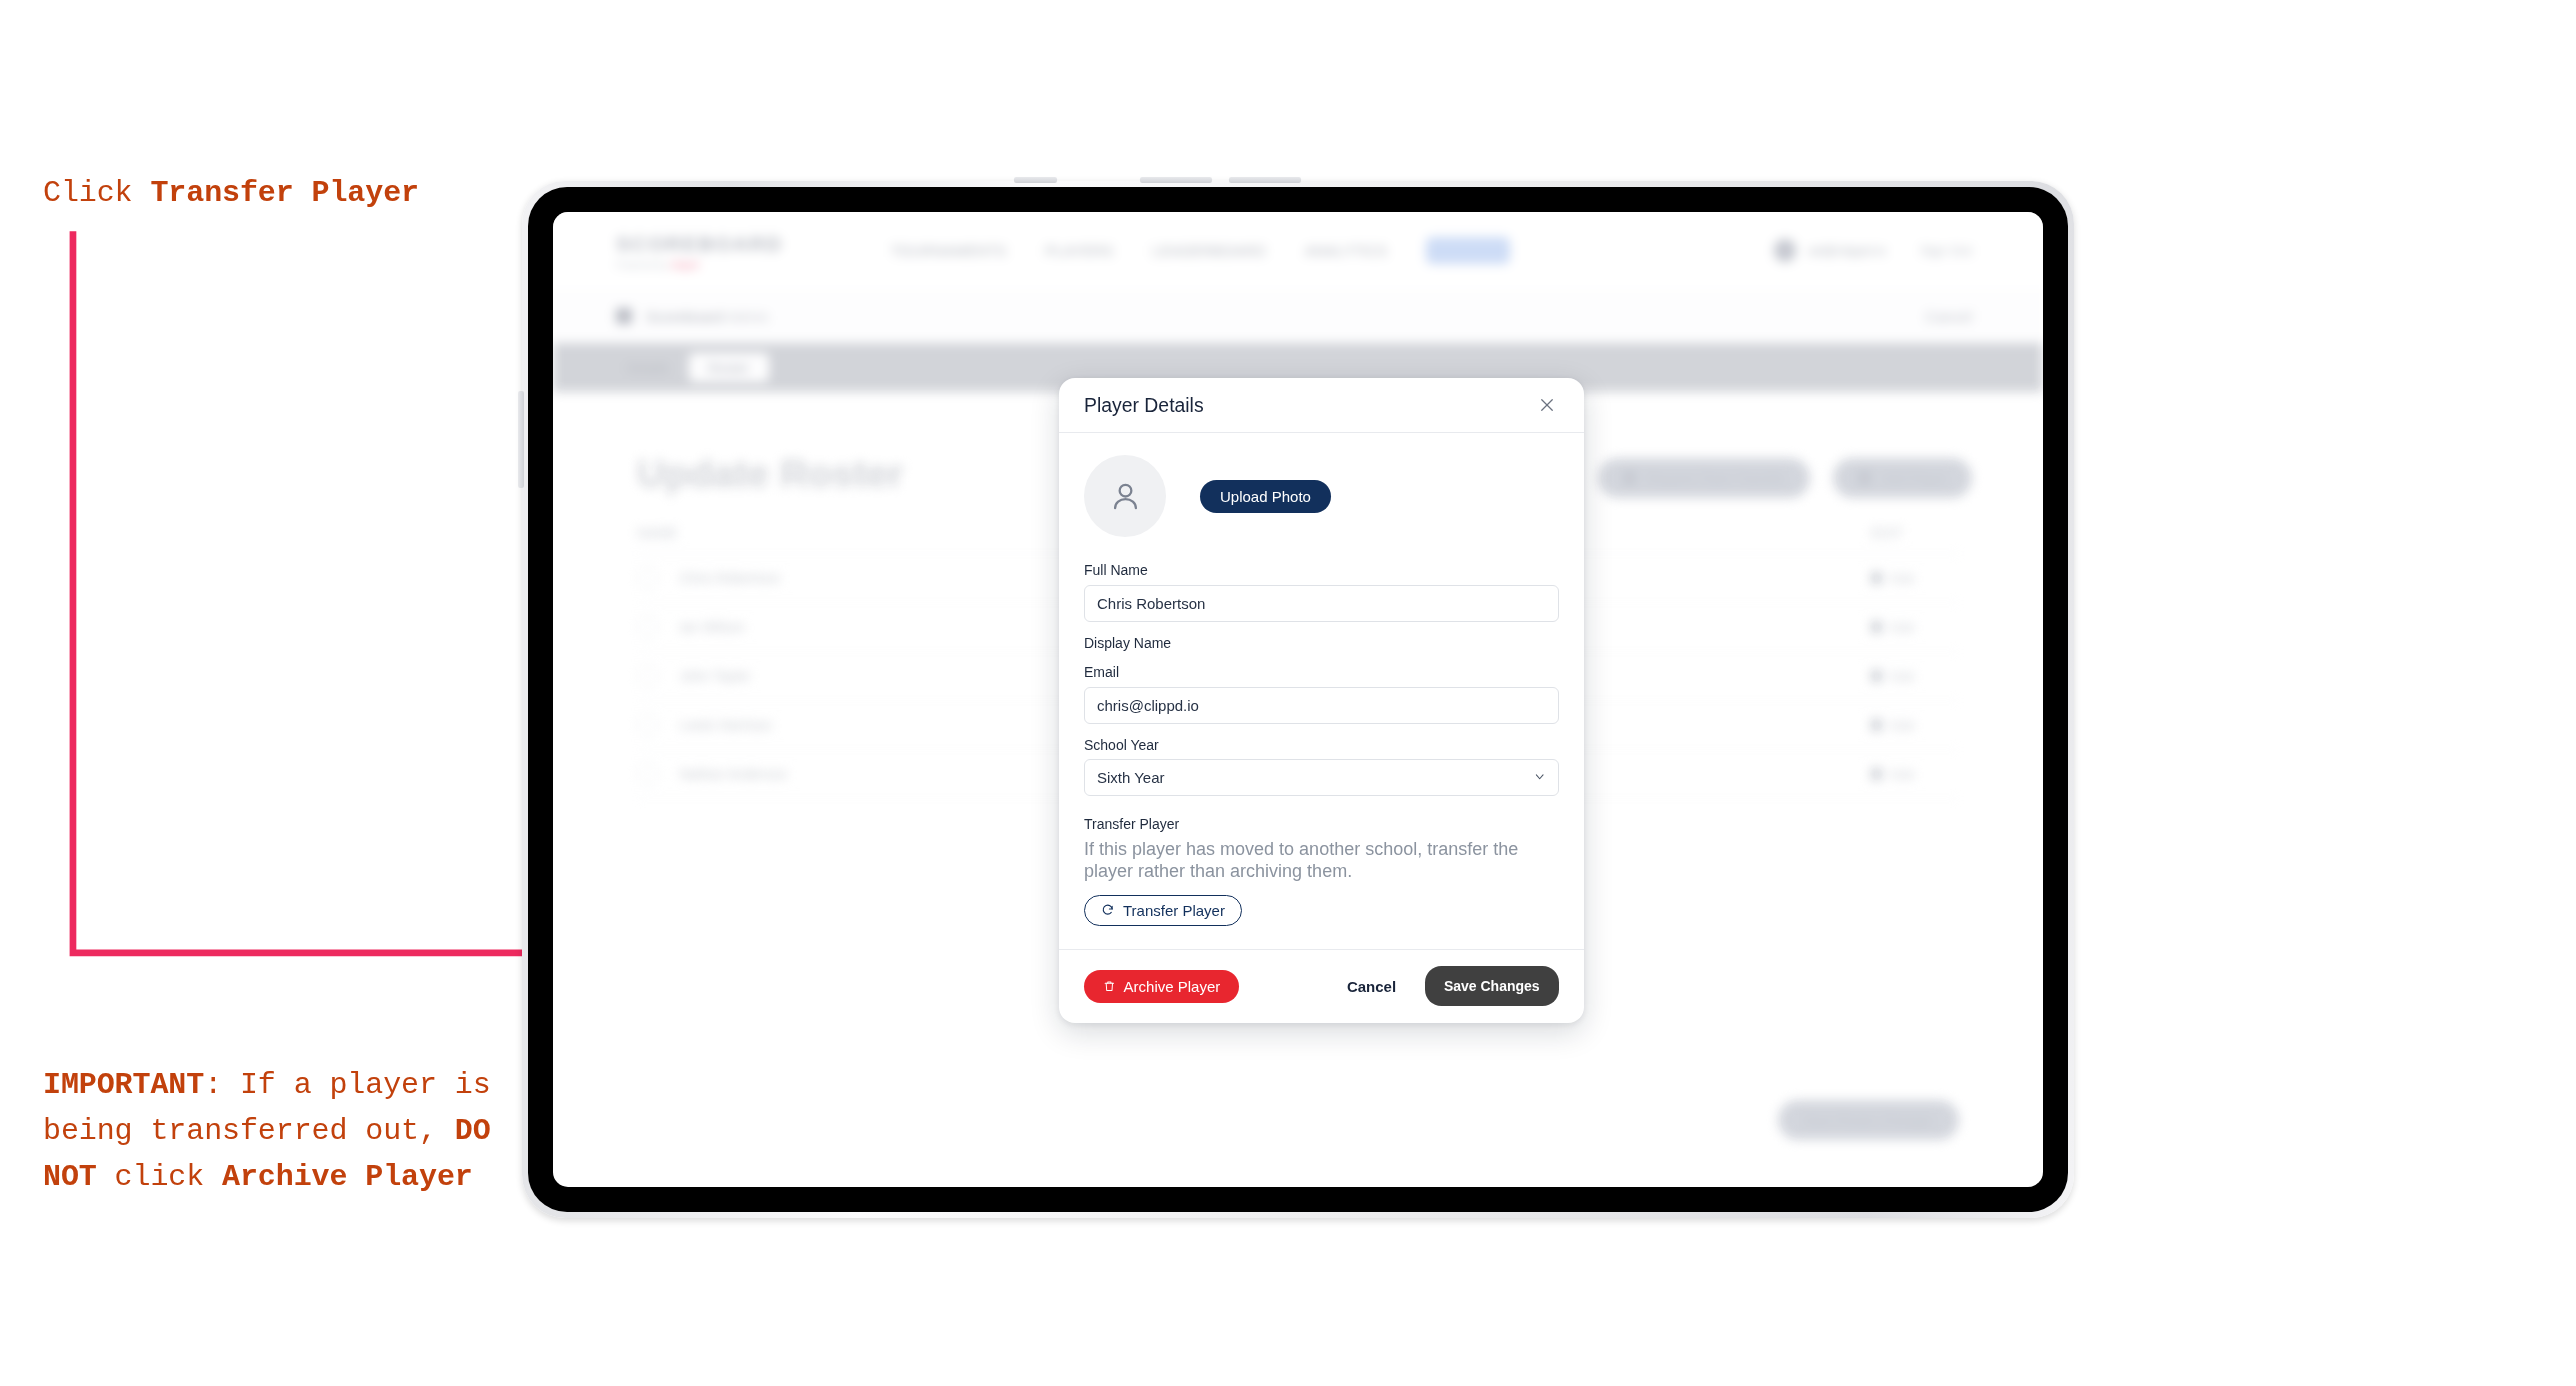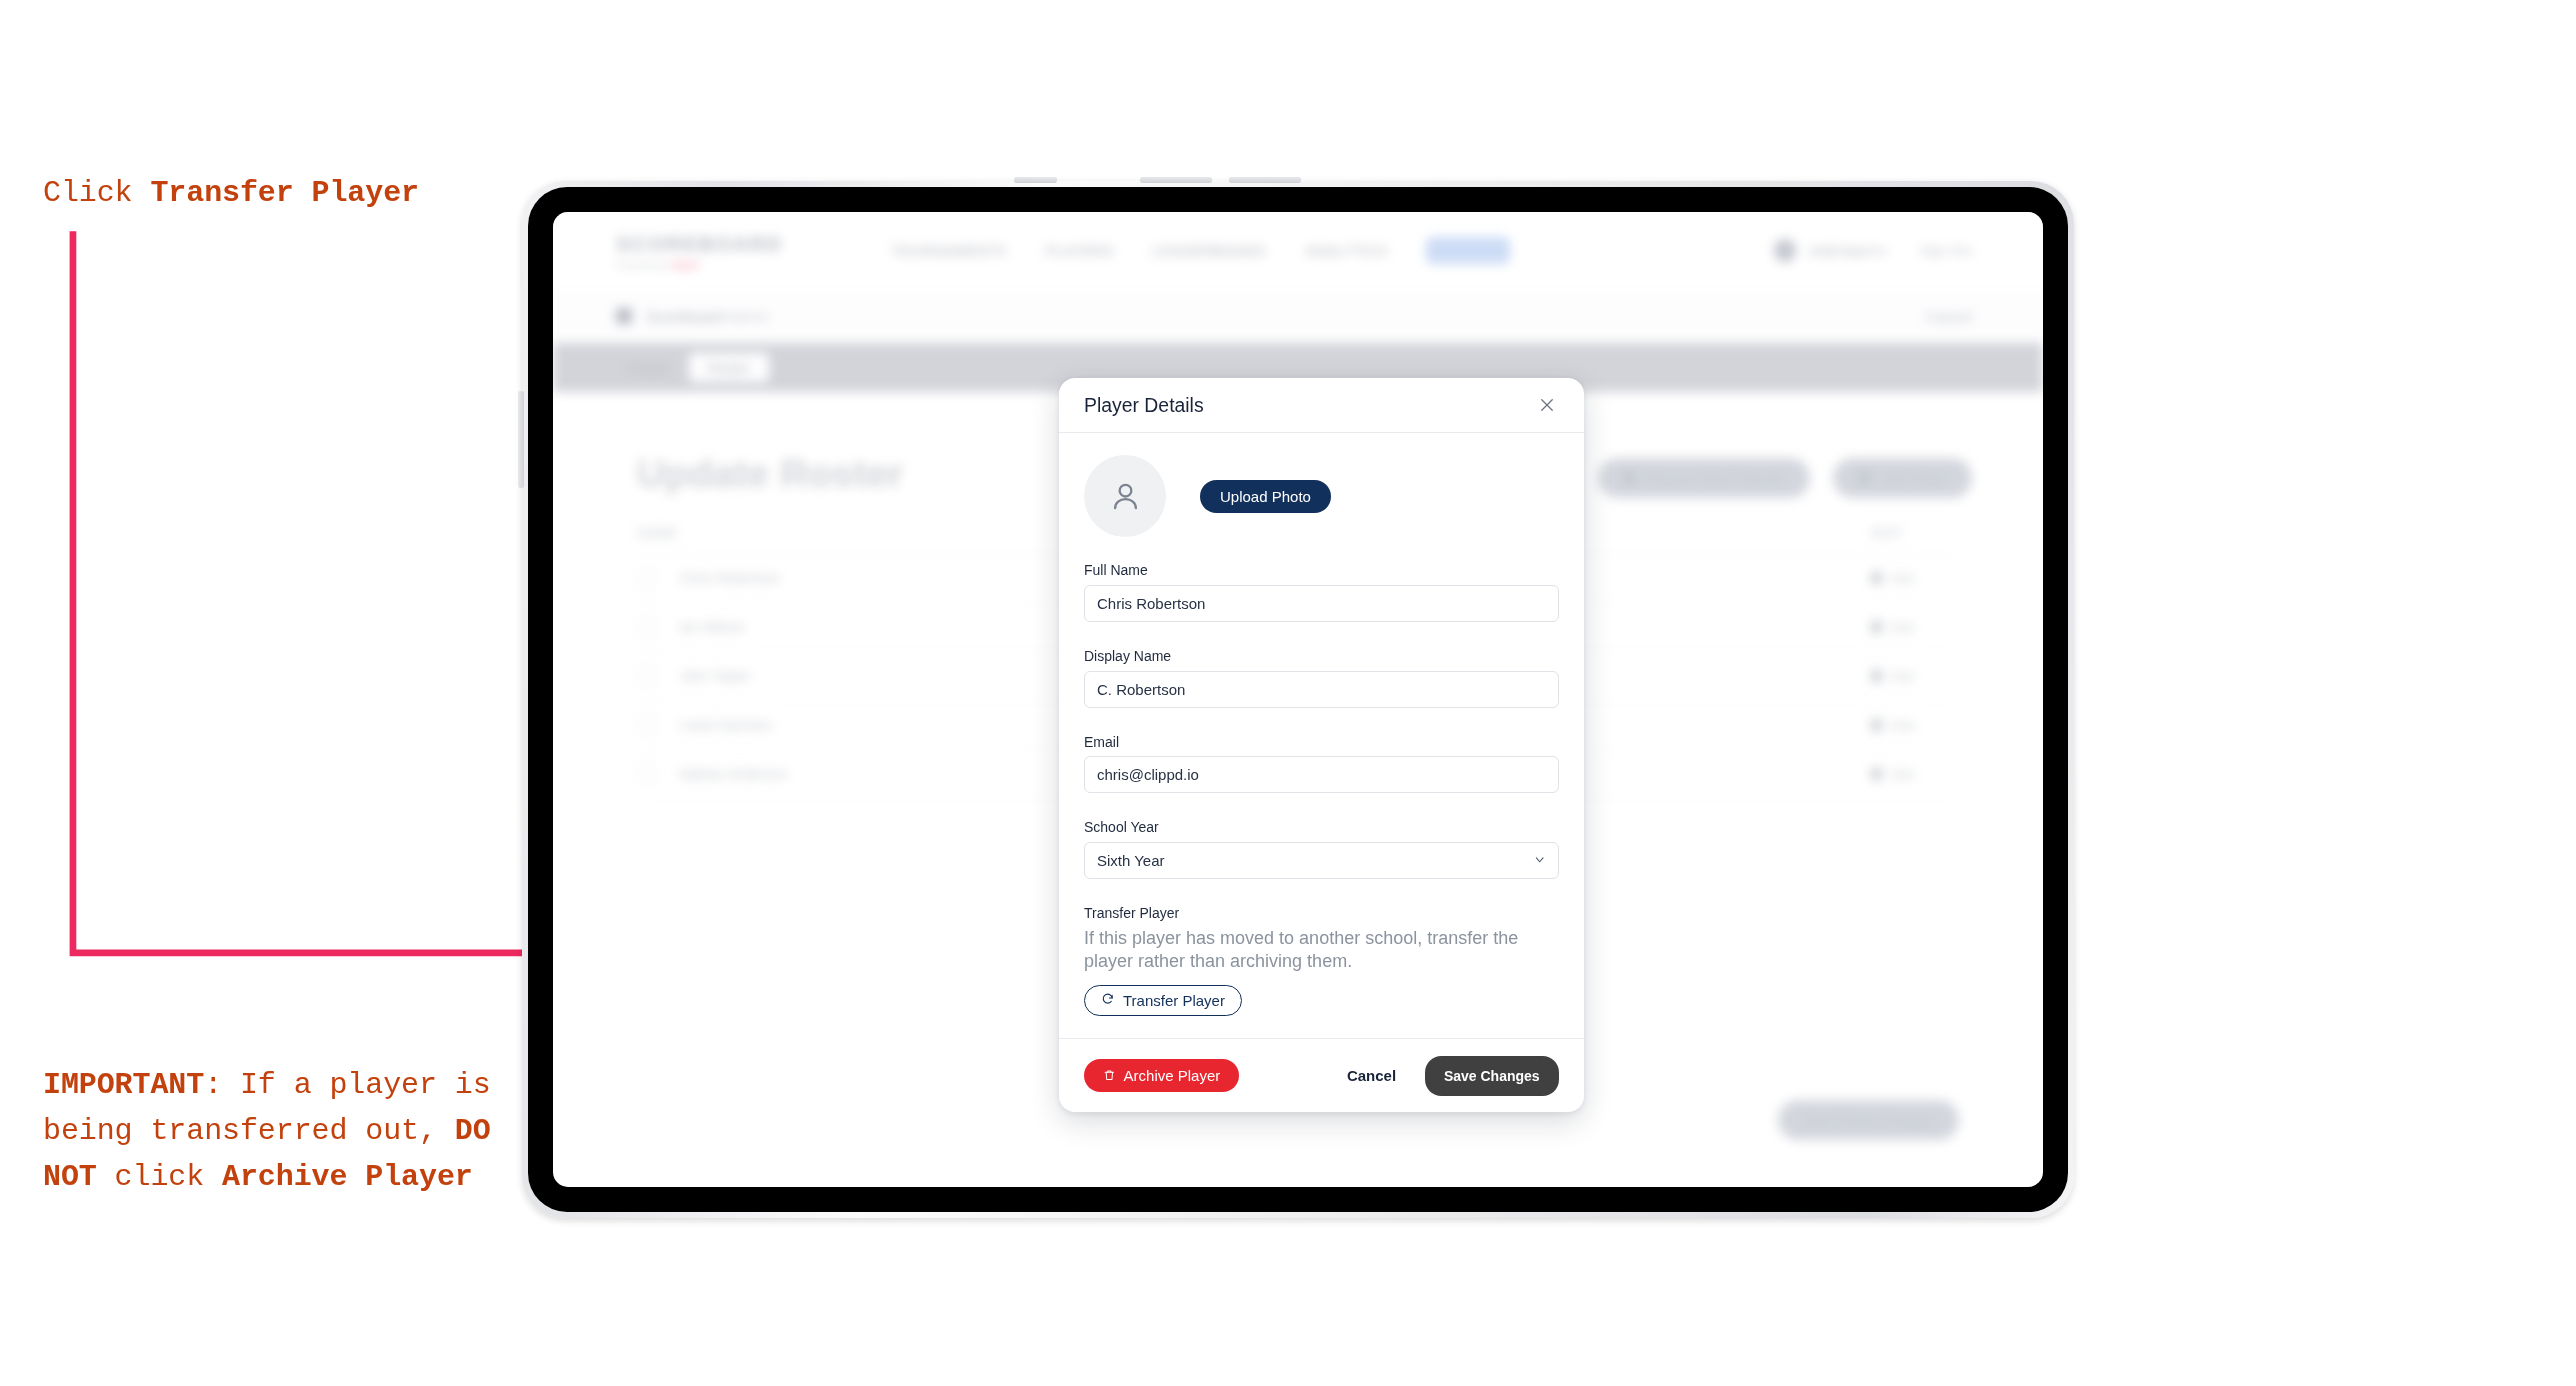--- a/index.html
+++ b/index.html
@@ -228,21 +228,21 @@
     background: #f0f1f3;
     display: flex; align-items: center; justify-content: center;
   }
   #upload-photo-button {
     background: #12305c; color: #ffffff; border: none;
     border-radius: 16.4px; height: 33px; padding: 0 20px;
     font-size: 15px; font-family: "Liberation Sans", sans-serif;
     cursor: pointer; white-space: nowrap;
   }
 
-  .field-group { margin-bottom: 26px; }
+  .field-group { margin-bottom: 13px; }
   .field-label {
     font-size: 14px; color: #1f2a3d; margin-bottom: 6.7px; display: block;
   }
   .field-input {
     width: 100%; box-sizing: border-box;
     height: 37px; border: 0.7px solid #dfe2e7; border-radius: 6px;
     padding: 0 12px; font-size: 15px; color: #273245;
     font-family: "Liberation Sans", sans-serif;
     background: #ffffff; outline: none;
   }
@@ -450,21 +450,20 @@
           <button id="upload-photo-button">Upload Photo</button>
         </div>
 
         <div class="field-group">
           <label class="field-label">Full Name</label>
           <input class="field-input" type="text" value="Chris Robertson" style="">
         </div>
 
         <div class="field-group">
           <label class="field-label">Display Name</label>
-          <input class="field-input" type="text" value="C. Robertson" style="">
         </div>
 
         <div class="field-group">
           <label class="field-label">Email</label>
           <input class="field-input" type="text" value="chris@clippd.io" style="">
         </div>
 
         <div class="field-group">
           <label class="field-label">School Year</label>
           <div class="select-wrap">

